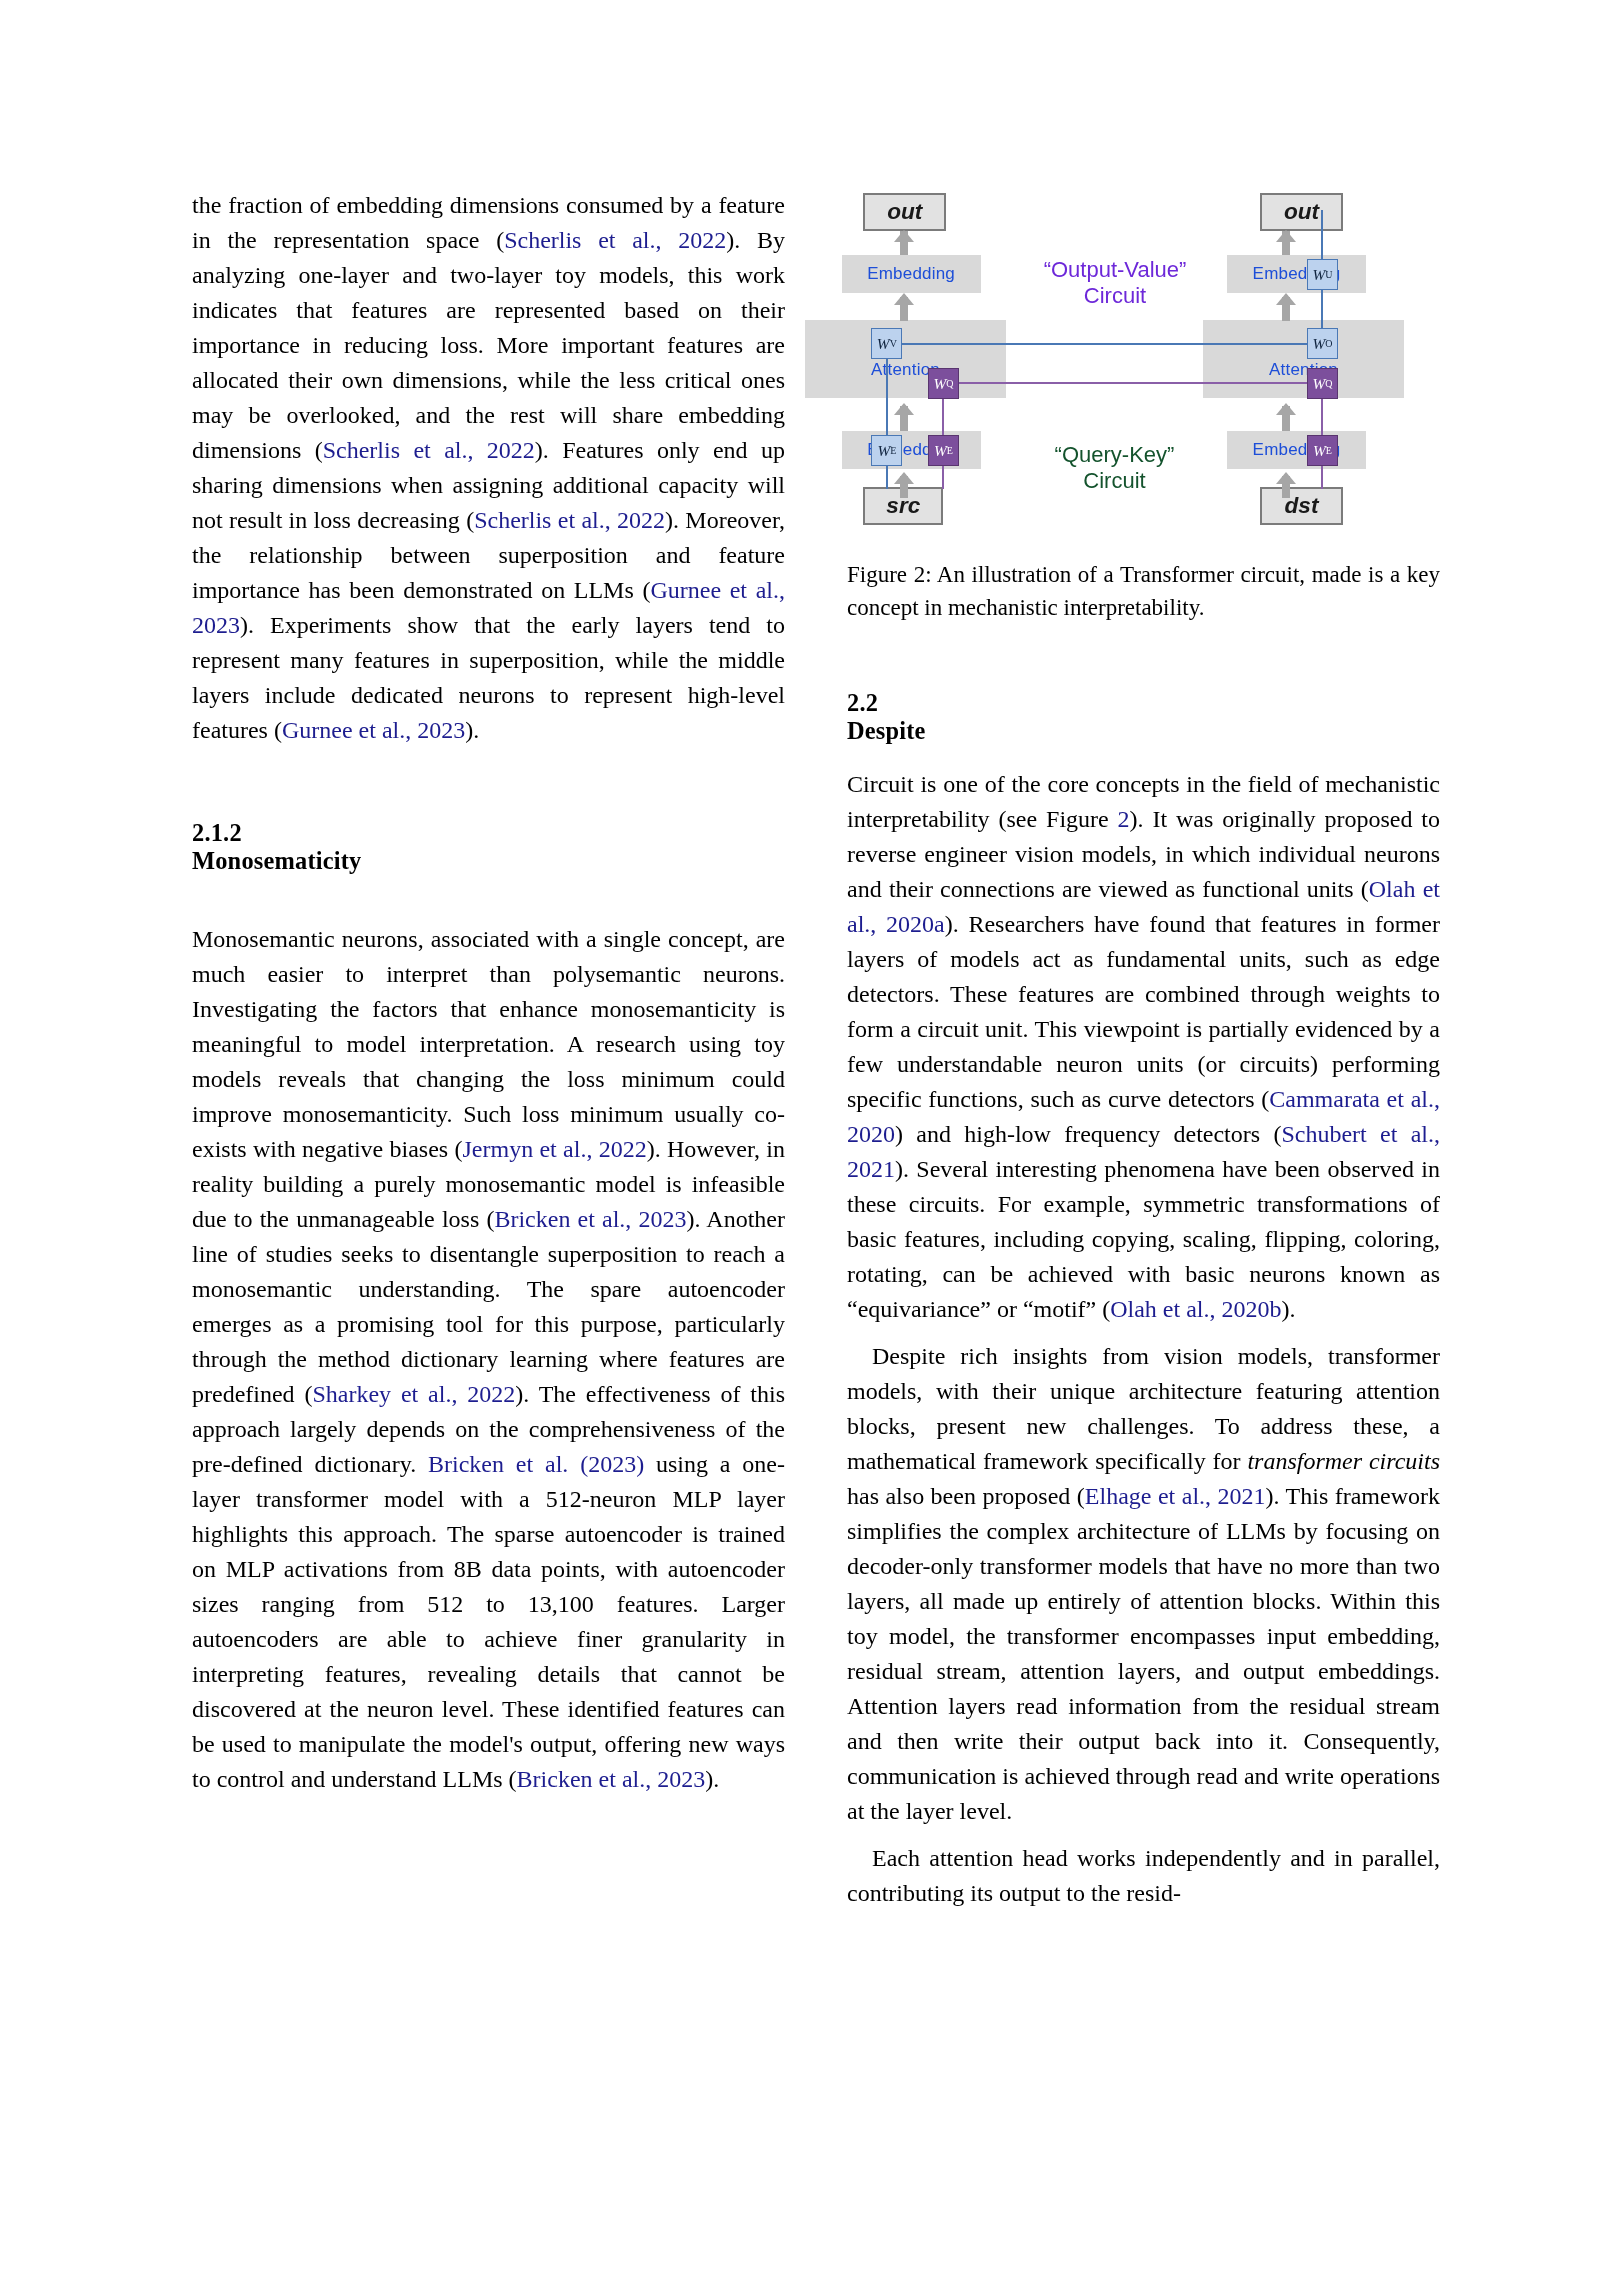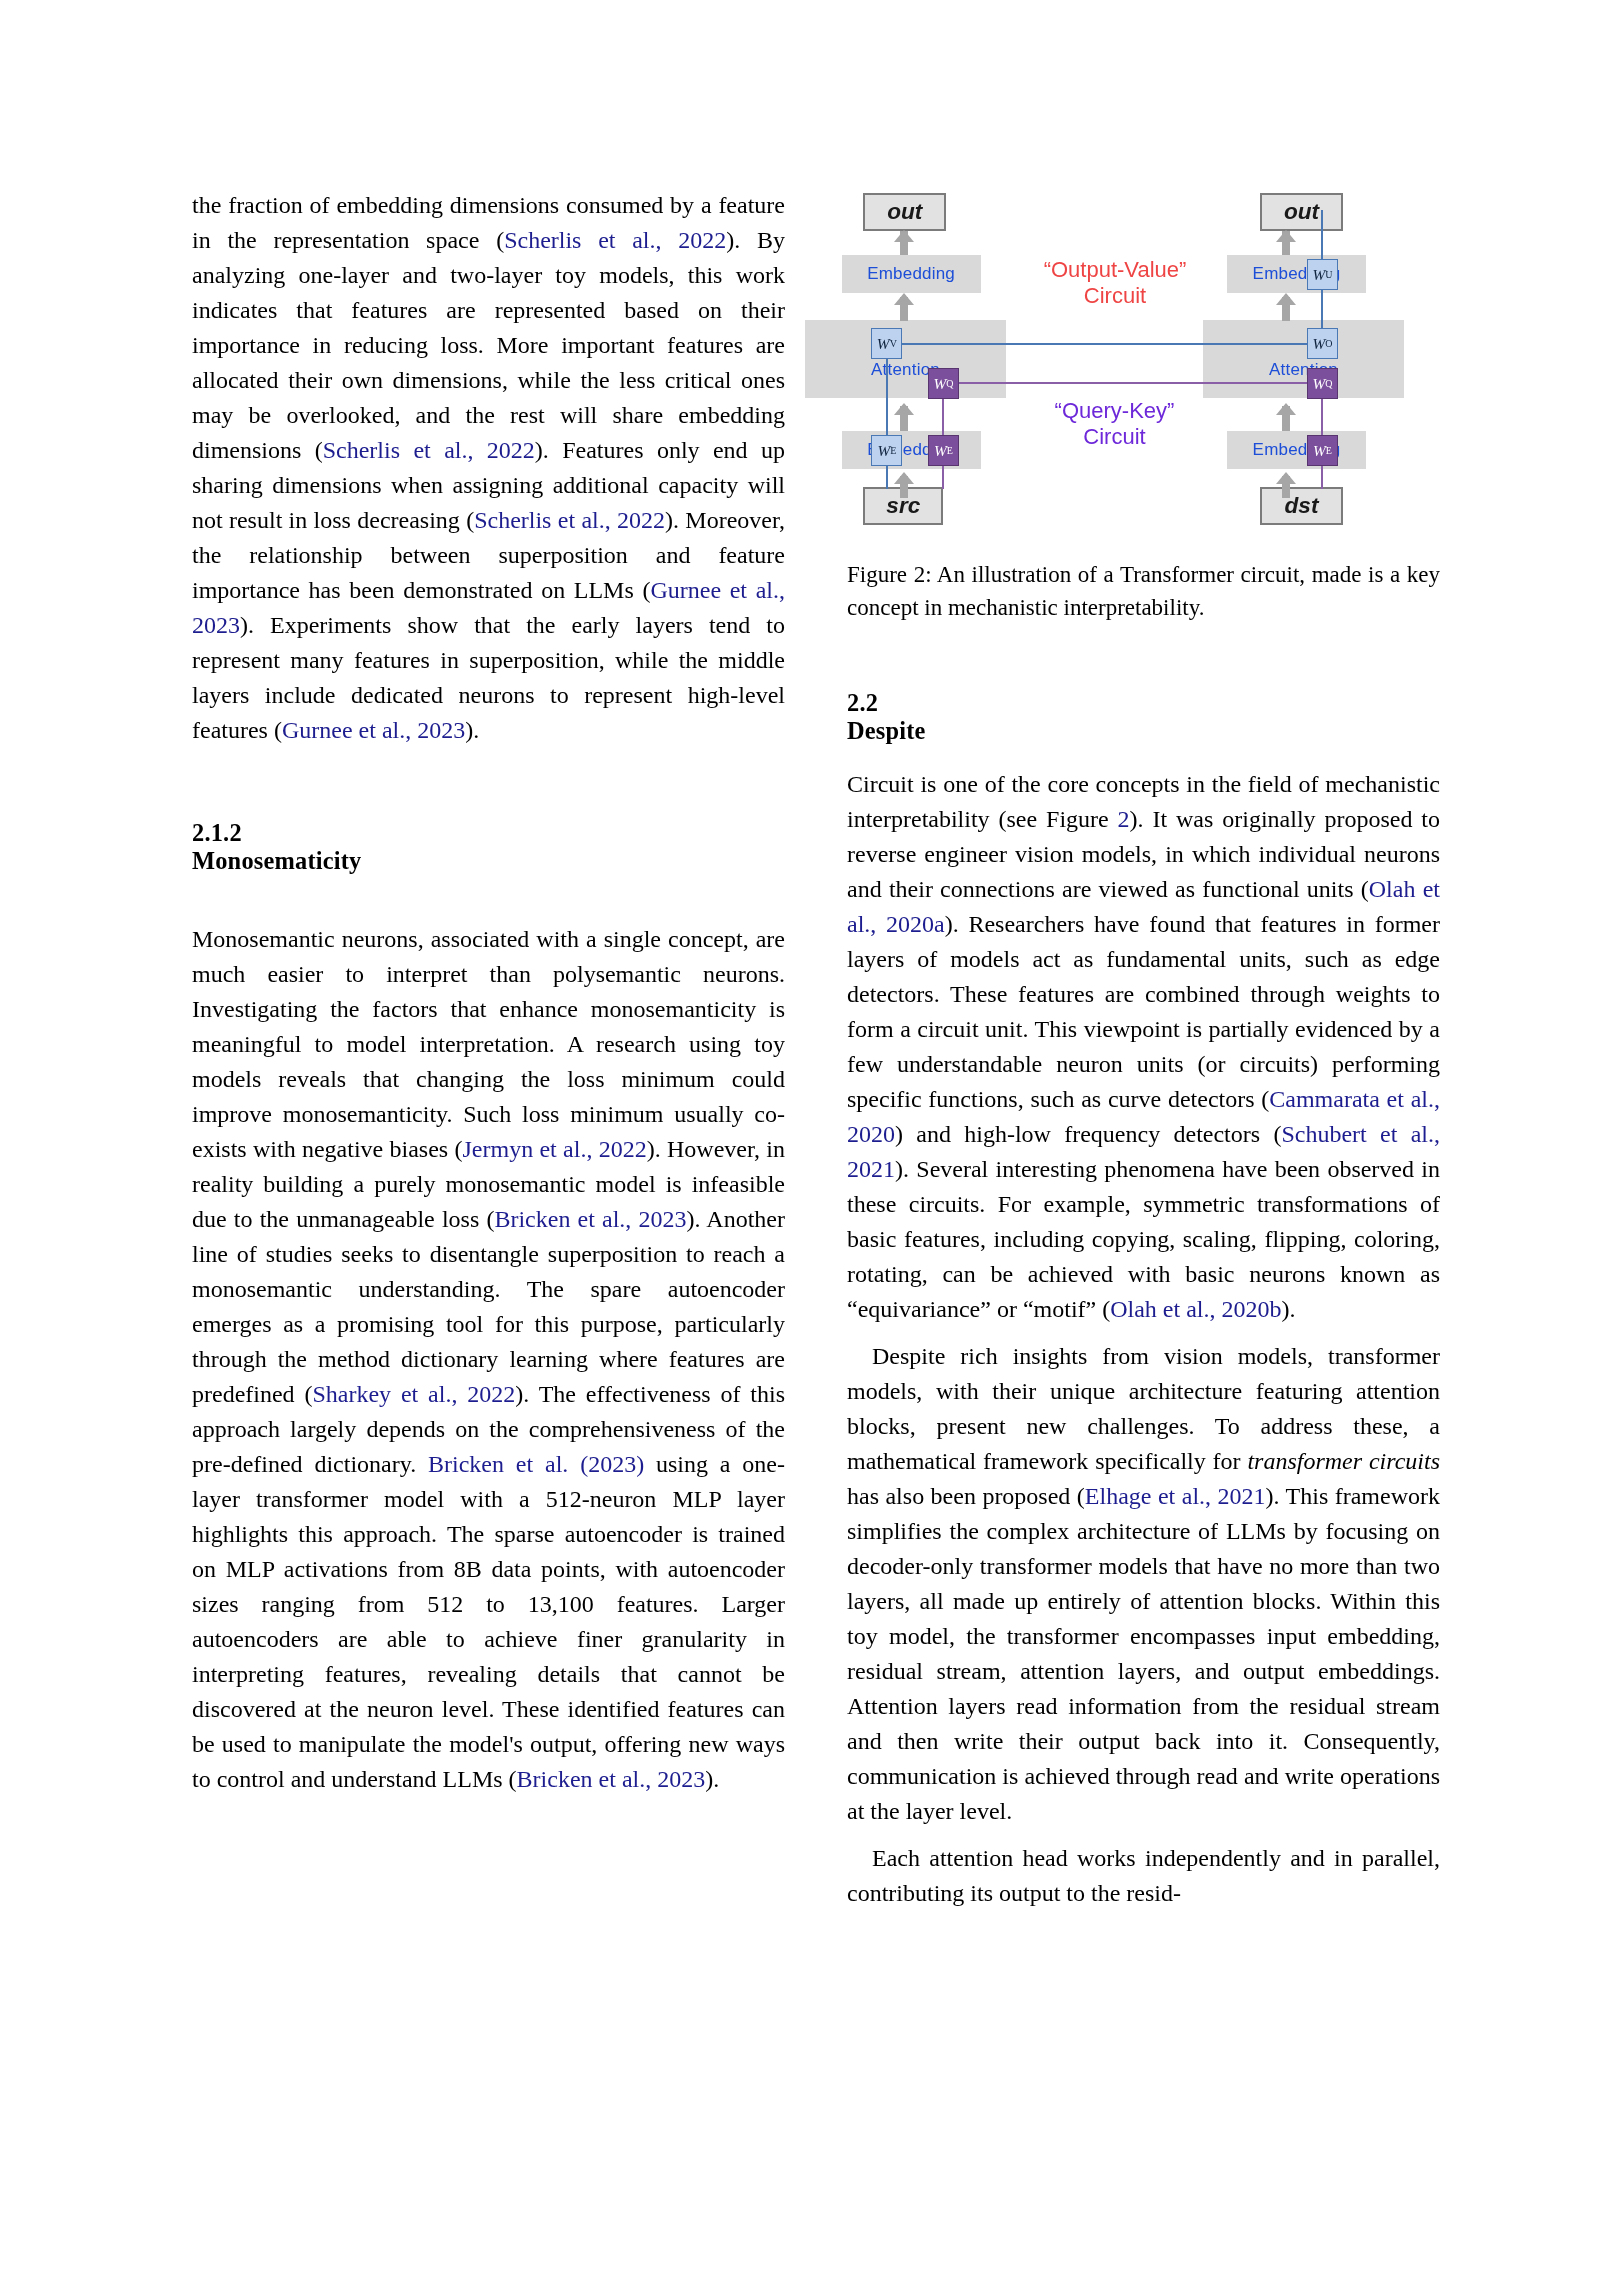--- a/index.html
+++ b/index.html
@@ -147,22 +147,22 @@
   .wire.blue { background: #4a78b5; }
   .wire.purple { background: #8a5fa8; }
   .circ-label {
     position: absolute;
     font-family: "Liberation Sans", sans-serif;
     text-align: center;
     line-height: 1.18;
     font-size: 22px;
     z-index: 6;
   }
-  .circ-label.ov { color: #ef4444; }
-  .circ-label.qk { color: #6d28d9; }
+  .circ-label.ov { color: #6d28d9; }
+  .circ-label.qk { color: #14532d; margin-top: 44px; }
   .caption {
     font-size: 23px;
     line-height: 33px;
     text-align: justify;
     margin: 0;
   }
 </style>
 </head>
 <body>
 

